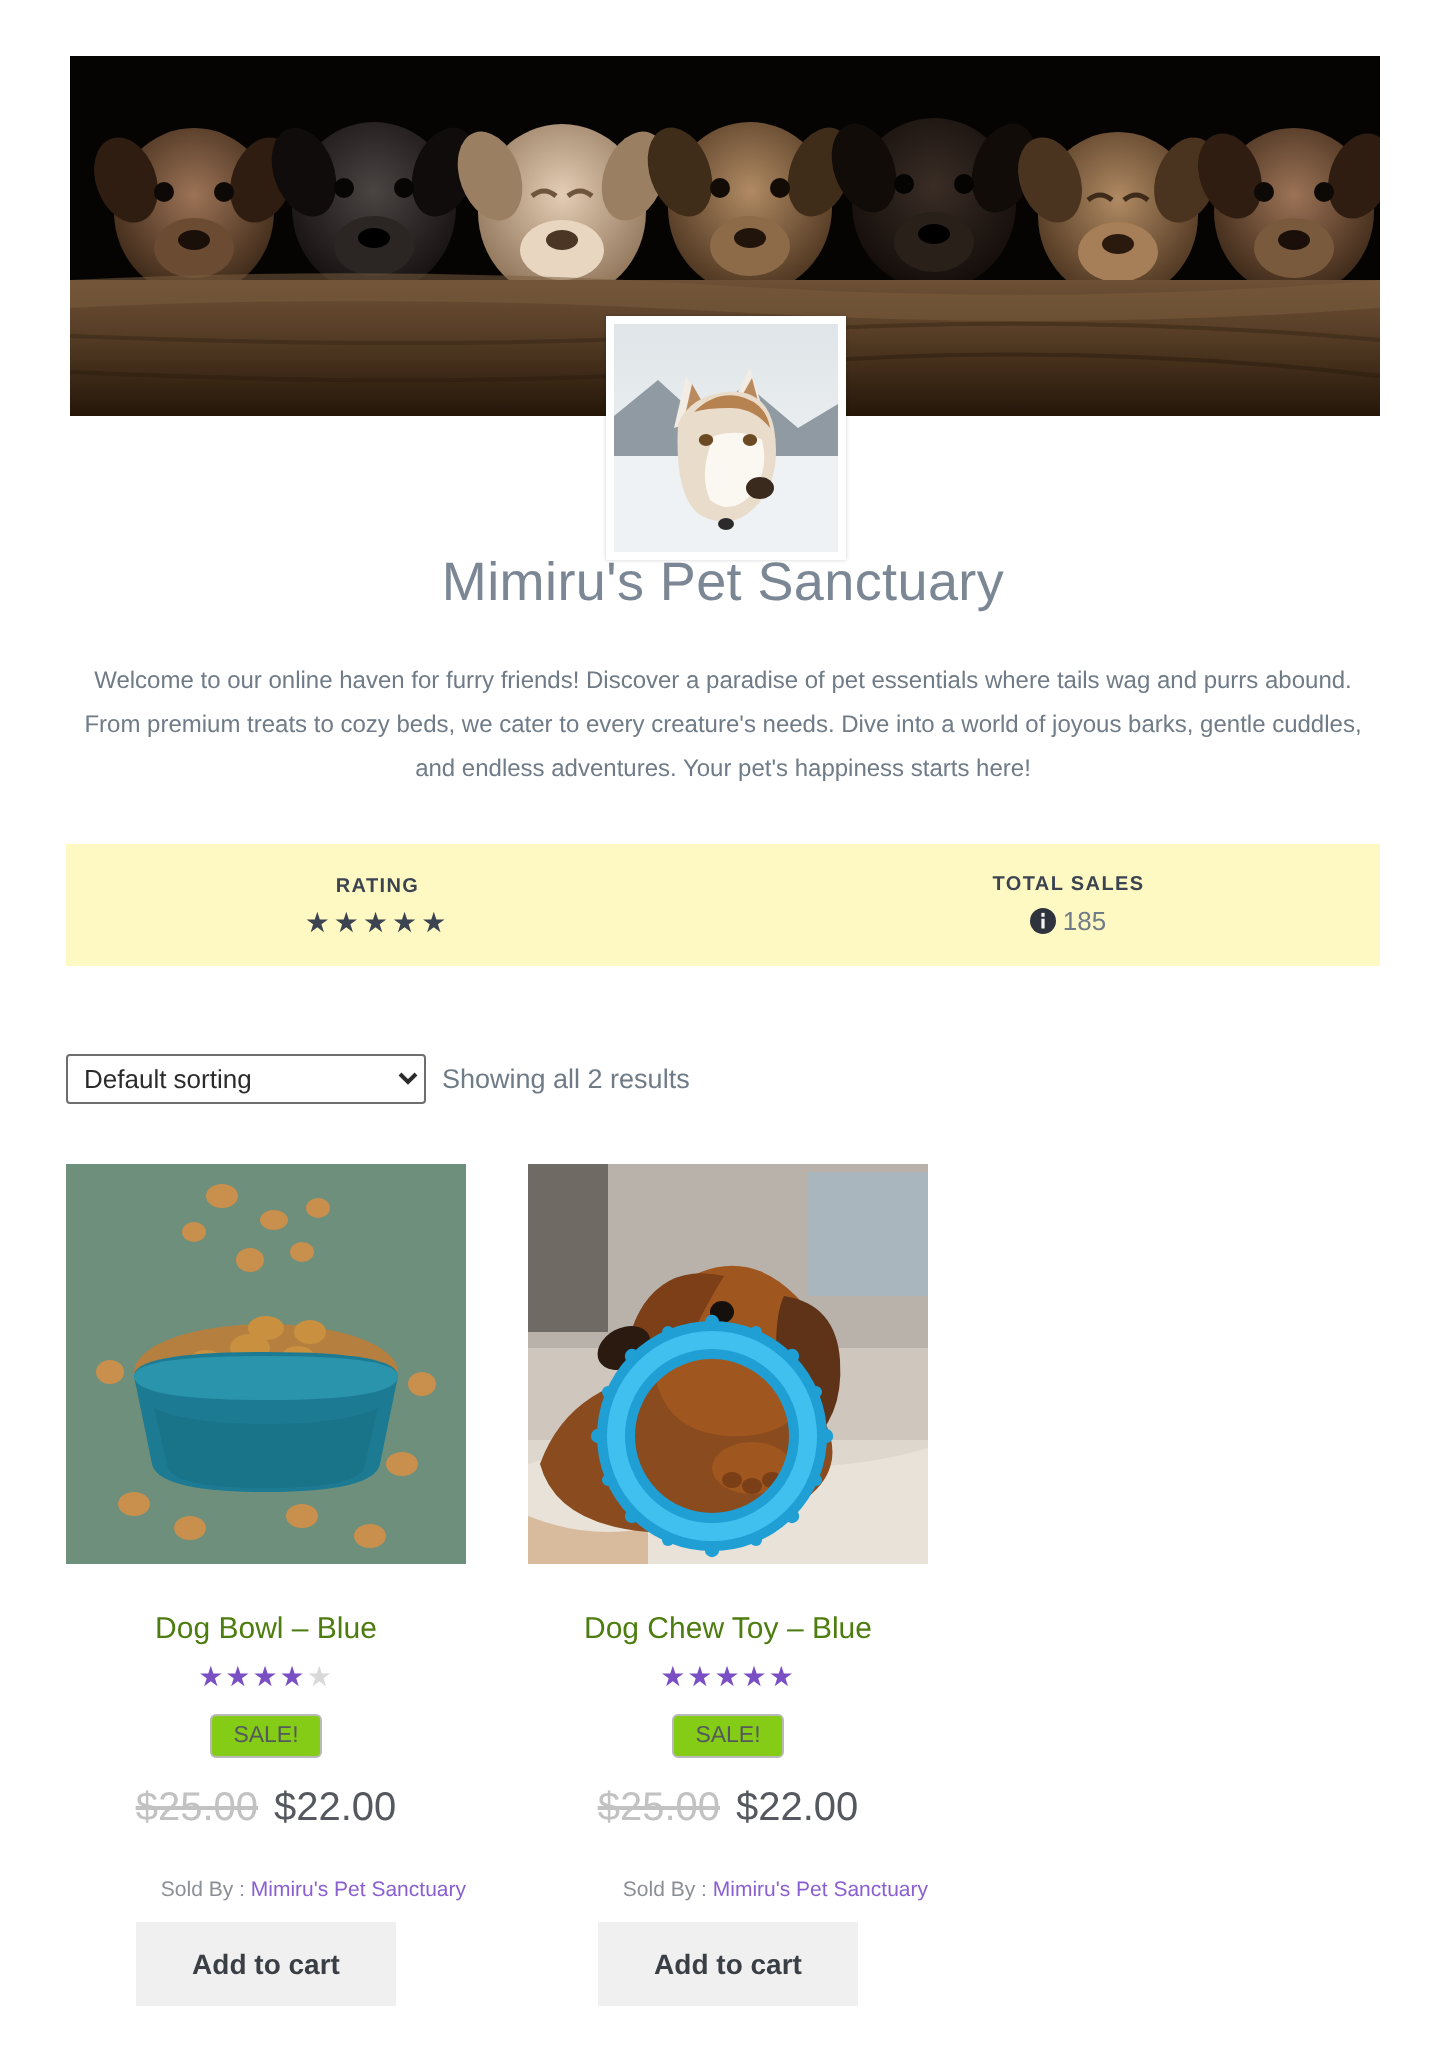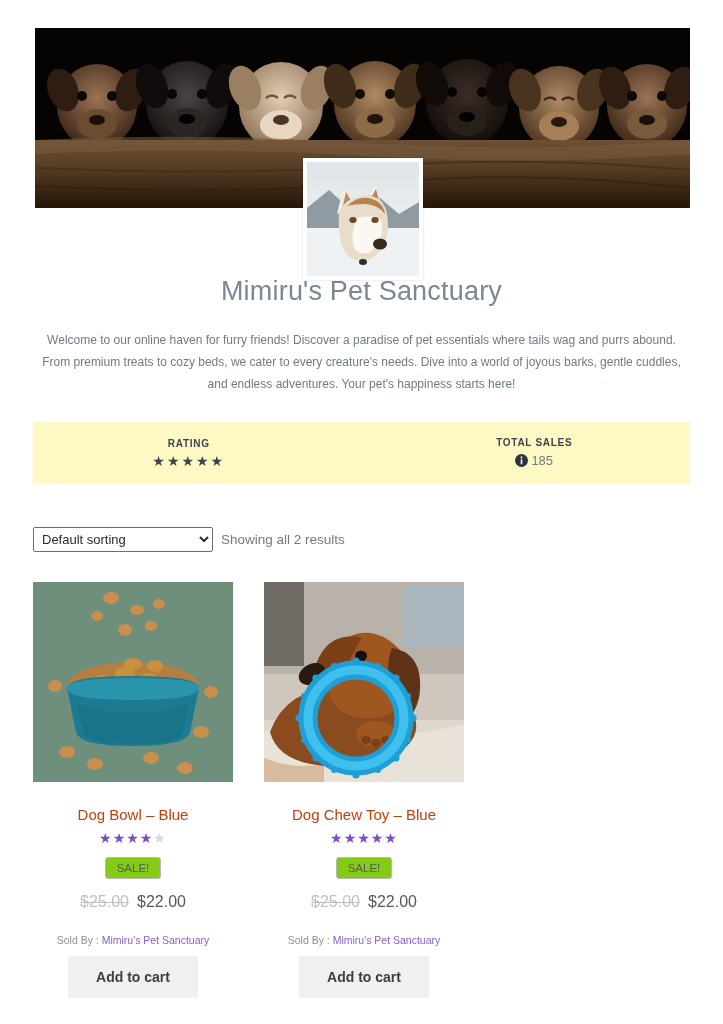--- a/index.html
+++ b/index.html
@@ -134,21 +134,21 @@
   .p-thumb {
     width: 200px;
     height: 200px;
     overflow: hidden;
     background: #e9e9e9;
   }
   .p-thumb svg { display: block; width: 100%; height: 100%; }
   .p-title {
     margin-top: 24px;
     font-size: 15px;
-    color: #c2410c;
+    color: #4d7c0f;
     font-weight: 400;
   }
   .p-stars {
     margin-top: 8px;
     font-size: 14px;
     letter-spacing: 1px;
     line-height: 1;
   }
   .p-stars .on { color: #7b4fc4; }
   .p-stars .off { color: #d9d9d9; }
@@ -157,32 +157,33 @@
     margin-top: 12px;
     border: 1px solid #b9b9b9;
     border-radius: 3px;
     padding: 4px 11px;
     font-size: 11.5px;
     color: #55595f;
     background: #84cc16;
   }
   .p-price {
     margin-top: 14px;
-    font-size: 16px;
+    font-size: 20px;
     color: #55595f;
   }
   .p-price .old {
     color: #c2c2c2;
     text-decoration: line-through;
     margin-right: 8px;
   }
   .p-sold {
     margin-top: 23px;
     font-size: 10.5px;
     color: #8a8f96;
+    text-align: right;
   }
   .p-sold a { color: #8a5fd0; text-decoration: none; }
   .btn-cart {
     margin-top: 10px;
     display: inline-block;
     background: #f0f0f0;
     border: none;
     color: #3a3f45;
     font-size: 14px;
     font-weight: bold;

